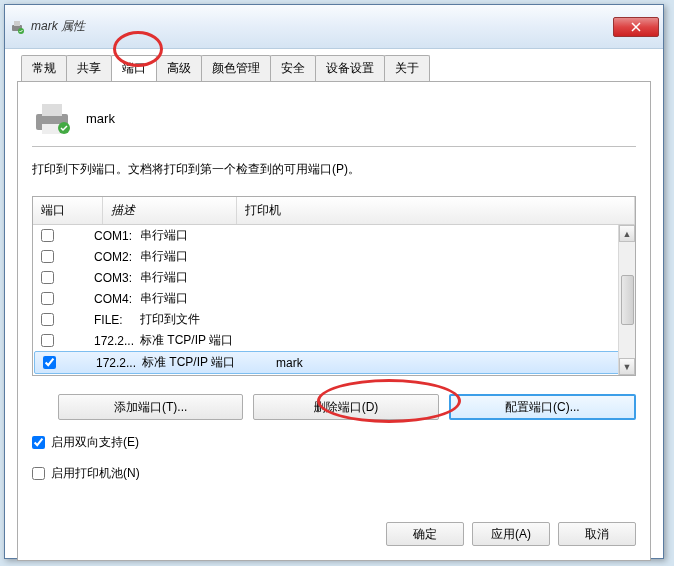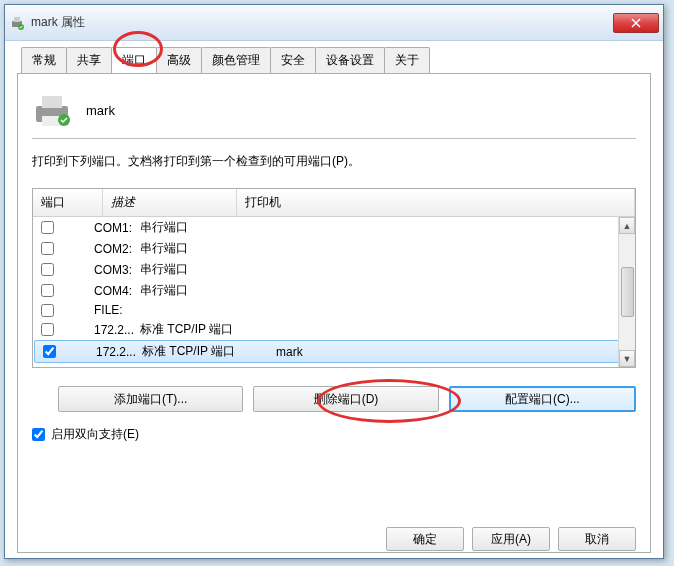--- a/index.html
+++ b/index.html
@@ -1,20 +1,20 @@
 <!DOCTYPE html>
 <html><head>
   <meta charset="utf-8">
   <style>
     * { box-sizing: border-box; margin: 0; padding: 0; }
     body { font-family: "Microsoft YaHei", "Segoe UI", Tahoma, sans-serif; font-size: 12px; background: #d4e4f0; width: 674px; height: 566px; position: relative; }
     
     .window { position: absolute; top: 4px; left: 4px; width: 660px; height: 555px; background: #fff; border: 1px solid #5a7ba0; box-shadow: 2px 2px 6px rgba(0,0,0,0.3); }
     
-    .titlebar { height: 36px; background: linear-gradient(to bottom, #f8fbfe, #e5eef9, #d5e4f3); display: flex; align-items: center; padding: 0 4px; border-bottom: 1px solid #b8cde0; }
+    .titlebar { height: 44px; background: linear-gradient(to bottom, #f8fbfe, #e5eef9, #d5e4f3); display: flex; align-items: center; padding: 0 4px; border-bottom: 1px solid #b8cde0; font-style: italic; }
     .titlebar-icon { width: 16px; height: 16px; margin-right: 6px; }
     .titlebar-text { flex: 1; font-size: 12px; color: #333; }
     .close-btn { width: 46px; height: 20px; background: linear-gradient(to bottom, #e68a8a, #d44, #c22); border: 1px solid #933; border-radius: 2px; display: flex; align-items: center; justify-content: center; cursor: pointer; }
     .close-btn svg { width: 10px; height: 10px; }
     
     .tabs-row { display: flex; padding: 6px 12px 0 16px; position: relative; }
     .tab { padding: 4px 10px; border: 1px solid #adadad; border-bottom: none; background: #f0f0f0; font-size: 12px; cursor: pointer; margin-right: -1px; border-radius: 2px 2px 0 0; }
     .tab.active { background: #fff; position: relative; z-index: 2; }
     
     .tab-content { margin: 0 12px 12px 12px; border: 1px solid #adadad; padding: 18px 14px 12px 14px; background: #fff; height: 480px; position: relative; }
@@ -47,21 +47,21 @@
     .scroll-down { position: absolute; bottom: 0; width: 100%; }
     .scroll-thumb { position: absolute; top: 50px; left: 2px; width: 13px; height: 50px; background: linear-gradient(to right, #e8e8e8, #d0d0d0); border: 1px solid #b0b0b0; border-radius: 2px; }
     
     .button-row { display: flex; gap: 10px; margin-top: 18px; margin-left: 26px; }
     .btn { flex: 1; height: 26px; border: 1px solid #adadad; background: linear-gradient(to bottom, #fafafa, #e8e8e8); border-radius: 2px; font-size: 12px; cursor: pointer; }
     .btn.highlighted { border: 2px solid #3c9ee8; background: linear-gradient(to bottom, #f0f8ff, #d8edff); }
     
     .checkbox-row { display: flex; align-items: center; gap: 6px; margin-top: 14px; font-size: 12px; }
     .checkbox-row input { width: 13px; height: 13px; }
     
-    .footer-buttons { position: absolute; bottom: 1px; right: 14px; display: flex; gap: 8px; }
+    .footer-buttons { position: absolute; bottom: 14px; right: 14px; display: flex; gap: 8px; }
     .footer-btn { width: 78px; height: 24px; border: 1px solid #adadad; background: linear-gradient(to bottom, #fafafa, #e8e8e8); border-radius: 2px; font-size: 12px; cursor: pointer; }
     
     .circle-highlight { position: absolute; border: 3px solid #e03030; border-radius: 50%; pointer-events: none; z-index: 100; }
     .circle1 { top: 26px; left: 108px; width: 50px; height: 36px; }
     .circle2 { top: 374px; left: 312px; width: 144px; height: 44px; }
   </style>
 </head>
 <body>
 
 <div class="window">
@@ -144,20 +144,21 @@
             </div>
             <div class="port-port">COM4:</div>
             <div class="port-desc">串行端口</div>
             <div class="port-printer"></div>
           </div>
           <div class="port-row">
             <div class="port-check">
               <input type="checkbox" style="">
             </div>
             <div class="port-port">FILE:</div>
+            <div class="port-desc">打印到文件</div>
             <div class="port-printer"></div>
           </div>
           <div class="port-row">
             <div class="port-check">
               <input type="checkbox" style="">
             </div>
             <div class="port-port">172.2...</div>
             <div class="port-desc">标准 TCP/IP 端口</div>
             <div class="port-printer"></div>
           </div>
@@ -181,20 +182,24 @@
     <div class="button-row">
       <button class="btn">添加端口(T)...</button>
       <button class="btn">删除端口(D)</button>
       <button class="btn highlighted">配置端口(C)...</button>
     </div>
 
     <div class="checkbox-row">
       <input type="checkbox" checked="" style="">
       <span>启用双向支持(E)</span>
     </div>
+    <div class="checkbox-row">
+      <input type="checkbox" style="">
+      <span>启用打印机池(N)</span>
+    </div>
 
     <div class="footer-buttons">
       <button class="footer-btn">确定</button>
       <button class="footer-btn">应用(A)</button>
       <button class="footer-btn">取消</button>
     </div>
   </div>
 
   <div class="circle-highlight circle1"></div>
   <div class="circle-highlight circle2"></div>

